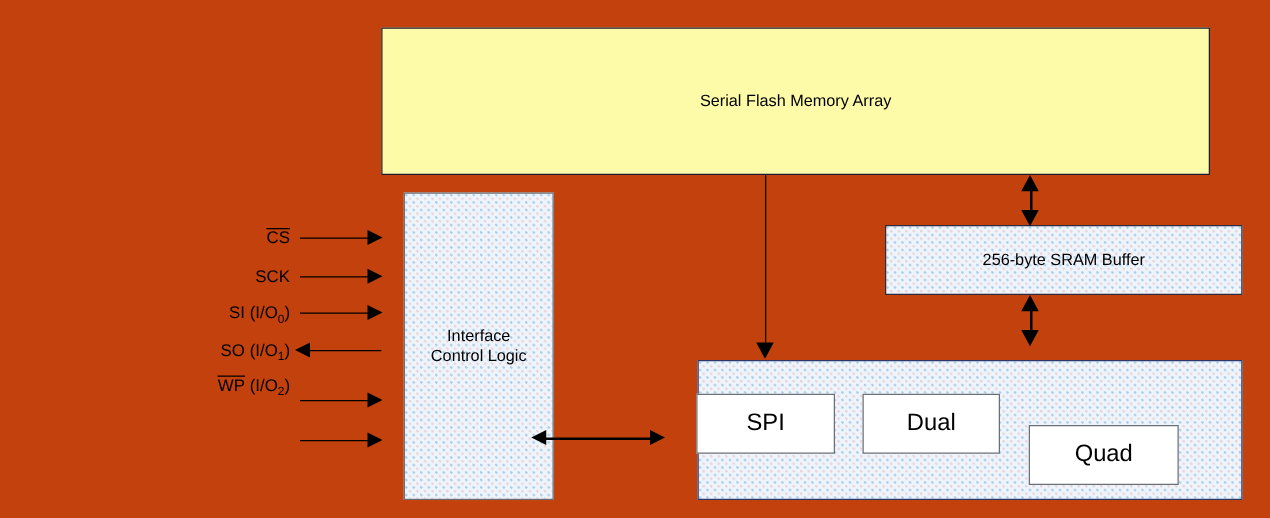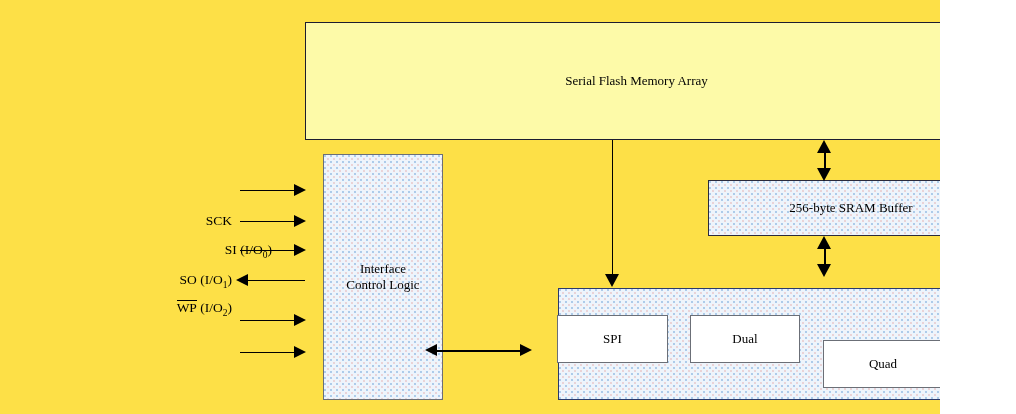--- a/index.html
+++ b/index.html
@@ -3,25 +3,24 @@
 <meta charset="utf-8">
 <title>Serial Flash Block Diagram</title>
 <style>
   html,body{margin:0;padding:0;background:#ffffff;}
   body{
     font-family:"Liberation Sans", sans-serif;
     -webkit-font-smoothing:antialiased;
   }
   #canvas{
     position:relative;
-    width:940px;
+    width:1016px;
     height:414px;
-    background:#fde047;
+    background:#c2410c;
     overflow:hidden;
-    font-family:Liberation Serif, serif;
   }
   
   .block{
     position:absolute;
     box-sizing:border-box;
     display:flex;
     align-items:center;
     justify-content:center;
     text-align:center;
     color:#000000;
@@ -56,21 +55,21 @@
     border:1.5px solid #2b3a6b;
   }
   .inner-box{
     position:absolute;
     box-sizing:border-box;
     background:#ffffff;
     border:1.5px solid #6b6f77;
     display:flex;
     align-items:center;
     justify-content:center;
-    font-size:13px;
+    font-size:19px;
     color:#000000;
   }
   .inner-spi { left:557px; top:315px; width:111px; height:48px; }
   .inner-dual{ left:690px; top:315px; width:110px; height:48px; }
   .inner-quad{ left:823px; top:315px; width:120px; height:48px;margin-top:25px; }
 
   
   .sig-label{
     position:absolute;
     right:0;
@@ -154,26 +153,29 @@
   <div class="inner-box inner-spi">
     <span>SPI</span>
   </div>
   <div class="inner-box inner-dual">
     <span>Dual</span>
   </div>
   <div class="inner-box inner-quad">
     <span>Quad</span>
   </div>
 
+  <div class="sig-label" style="top:190px; width:232px; left:0;">
+    <span class="ovl">CS</span>
+  </div>
 
   <div class="sig-label" style="top:221px; width:232px; left:0;">
     <span>SCK</span>
   </div>
 
-  <div class="sig-label" style="top:250px; width:232px; left:0;padding-left:40px;">
+  <div class="sig-label" style="top:250px; width:232px; left:0;">
     <span>SI</span>
     <span>(I/O</span><span class="sub">0</span><span>)</span>
   </div>
 
   <div class="sig-label" style="top:280px; width:232px; left:0;">
     <span>SO</span>
     <span>(I/O</span><span class="sub">1</span><span>)</span>
   </div>
 
   <div class="sig-label" style="top:308px; width:232px; left:0;">

